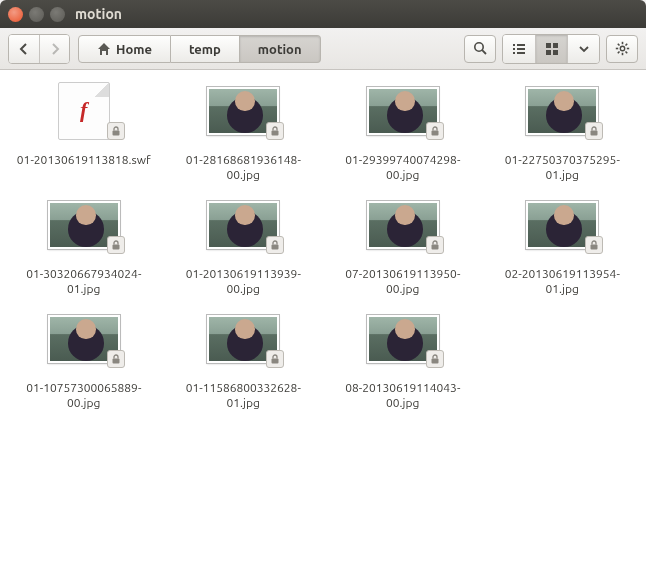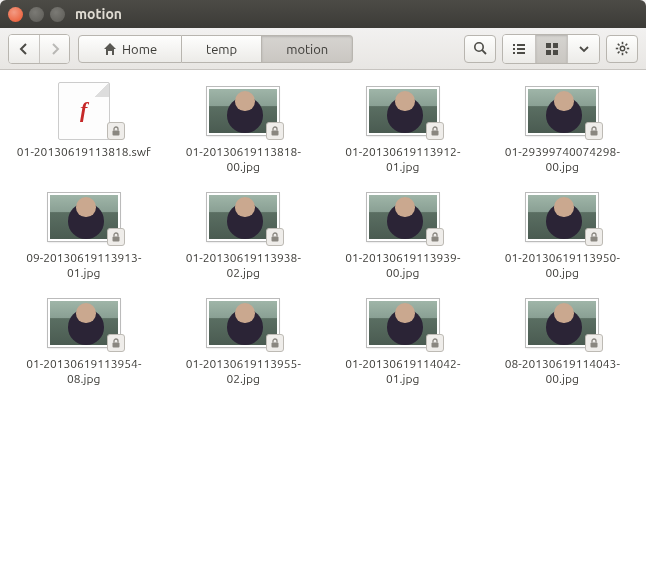--- a/index.html
+++ b/index.html
@@ -13,21 +13,21 @@
 .title { color: #dfdbd2; font-weight: bold; margin-left: 10px; font-size: 14px; }
 
 .toolbar { height: 42px; background: linear-gradient(to bottom, #f2f1f0, #e8e6e3); border-bottom: 1px solid #c7c4c0; display: flex; align-items: center; padding: 0 8px; gap: 6px; }
 
 .nav-group { display: flex; border: 1px solid #b8b5af; border-radius: 4px; overflow: hidden; background: #fafaf8; }
 .nav-btn { width: 30px; height: 28px; display: flex; align-items: center; justify-content: center; background: linear-gradient(to bottom, #fefefd, #ecebe8); }
 .nav-btn + .nav-btn { border-left: 1px solid #c7c4c0; }
 .nav-btn.disabled svg { opacity: 0.35; }
 
 .path-bar { display: flex; margin-left: 2px; }
-.path-seg { height: 28px; padding: 0 24px; display: flex; align-items: center; gap: 5px; border: 1px solid #b8b5af; background: linear-gradient(to bottom, #fefefd, #ecebe8); font-size: 13px; color: #3c3b37; }
+.path-seg { height: 28px; padding: 0 18px; display: flex; align-items: center; gap: 5px; border: 1px solid #b8b5af; background: linear-gradient(to bottom, #fefefd, #ecebe8); font-size: 13px; color: #3c3b37; font-weight: bold; }
 .path-seg:first-child { border-radius: 4px 0 0 4px; }
 .path-seg:last-child { border-radius: 0 4px 4px 0; }
 .path-seg + .path-seg { border-left: none; }
 .path-seg.active { background: linear-gradient(to bottom, #d6d4d0, #cac7c2); box-shadow: inset 0 1px 2px rgba(0,0,0,0.15); }
 
 .spacer { flex: 1; }
 
 .tool-btn { width: 32px; height: 28px; border: 1px solid #b8b5af; border-radius: 4px; background: linear-gradient(to bottom, #fefefd, #ecebe8); display: flex; align-items: center; justify-content: center; }
 
 .view-group { display: flex; border: 1px solid #b8b5af; border-radius: 4px; overflow: hidden; }
@@ -38,21 +38,21 @@
 .content { background: #ffffff; height: 510px; overflow: auto; padding: 10px 6px; }
 .grid { display: grid; grid-template-columns: repeat(4, 1fr); gap: 8px 4px; }
 .file-item { display: flex; flex-direction: column; align-items: center; text-align: center; padding: 4px; border-radius: 3px; }
 .thumb-wrap { width: 78px; height: 54px; position: relative; display: flex; align-items: center; justify-content: center; }
 .thumb-img { width: 72px; height: 48px; border: 2px solid #fff; box-shadow: 0 0 0 1px #bbb, 0 1px 2px rgba(0,0,0,0.2); position: relative; overflow: hidden; }
 .thumb-swf { width: 52px; height: 58px; background: #fdfdfd; border: 1px solid #ccc; border-radius: 2px; position: relative; }
 .thumb-swf::before { content: ""; position: absolute; top: 0; right: 0; width: 14px; height: 14px; background: linear-gradient(135deg, transparent 48%, #ddd 50%); }
 .swf-glyph { position: absolute; top: 50%; left: 50%; transform: translate(-50%, -55%); color: #c62828; font-style: italic; font-family: Georgia, serif; font-size: 22px; font-weight: bold; }
 .lock-badge { position: absolute; bottom: -2px; right: -2px; width: 18px; height: 18px; background: #efedea; border: 1px solid #bdbab4; border-radius: 3px; display: flex; align-items: center; justify-content: center; }
 .lock-badge svg { width: 10px; height: 10px; }
-.filename { margin-top: 6px; font-size: 12px; color: #3c3b37; line-height: 1.25; max-width: 140px; word-break: break-word; }
+.filename { margin-top: 14px; font-size: 12px; color: #3c3b37; line-height: 1.25; max-width: 140px; word-break: break-word; }
 
 
 .photo-bg { position: absolute; inset: 0; background: linear-gradient(to bottom, #9fb5a8 0%, #8aa094 38%, #5a6e62 40%, #4a5b51 100%); }
 .photo-bg::after { content: ""; position: absolute; left: 26px; top: 2px; width: 20px; height: 20px; background: #caa88f; border-radius: 50% 50% 48% 48%; box-shadow: 0 14px 0 8px #2b2436; }
 </style>
 </head>
 <body>
 
 <div class="titlebar">
   <div class="window-controls">
@@ -165,35 +165,21 @@
           <div class="thumb-img">
             <div class="photo-bg"></div>
           </div>
           <div class="lock-badge">
             <svg viewBox="0 0 10 10">
               <rect x="1.5" y="4.5" width="7" height="5" rx="1" fill="#8a8780"></rect>
               <path d="M3 4.5 V3 a2 2 0 0 1 4 0 V4.5" fill="none" stroke="#8a8780" stroke-width="1.3"></path>
             </svg>
           </div>
         </div>
-        <div class="filename">01-20130619113818-00.jpg</div>
-      </div>
-      <div class="file-item">
-        <div class="thumb-wrap">
-          <div class="thumb-img">
-            <div class="photo-bg"></div>
-          </div>
-          <div class="lock-badge">
-            <svg viewBox="0 0 10 10">
-              <rect x="1.5" y="4.5" width="7" height="5" rx="1" fill="#8a8780"></rect>
-              <path d="M3 4.5 V3 a2 2 0 0 1 4 0 V4.5" fill="none" stroke="#8a8780" stroke-width="1.3"></path>
-            </svg>
-          </div>
-        </div>
-        <div class="filename">01-20130619113912-01.jpg</div>
+        <div class="filename">01-28168681936148-00.jpg</div>
       </div>
       <div class="file-item">
         <div class="thumb-wrap">
           <div class="thumb-img">
             <div class="photo-bg"></div>
           </div>
           <div class="lock-badge">
             <svg viewBox="0 0 10 10">
               <rect x="1.5" y="4.5" width="7" height="5" rx="1" fill="#8a8780"></rect>
               <path d="M3 4.5 V3 a2 2 0 0 1 4 0 V4.5" fill="none" stroke="#8a8780" stroke-width="1.3"></path>
@@ -207,35 +193,35 @@
           <div class="thumb-img">
             <div class="photo-bg"></div>
           </div>
           <div class="lock-badge">
             <svg viewBox="0 0 10 10">
               <rect x="1.5" y="4.5" width="7" height="5" rx="1" fill="#8a8780"></rect>
               <path d="M3 4.5 V3 a2 2 0 0 1 4 0 V4.5" fill="none" stroke="#8a8780" stroke-width="1.3"></path>
             </svg>
           </div>
         </div>
-        <div class="filename">09-20130619113913-01.jpg</div>
-      </div>
-      <div class="file-item">
-        <div class="thumb-wrap">
-          <div class="thumb-img">
-            <div class="photo-bg"></div>
-          </div>
-          <div class="lock-badge">
-            <svg viewBox="0 0 10 10">
-              <rect x="1.5" y="4.5" width="7" height="5" rx="1" fill="#8a8780"></rect>
-              <path d="M3 4.5 V3 a2 2 0 0 1 4 0 V4.5" fill="none" stroke="#8a8780" stroke-width="1.3"></path>
-            </svg>
-          </div>
-        </div>
-        <div class="filename">01-20130619113938-02.jpg</div>
+        <div class="filename">01-22750370375295-01.jpg</div>
+      </div>
+      <div class="file-item">
+        <div class="thumb-wrap">
+          <div class="thumb-img">
+            <div class="photo-bg"></div>
+          </div>
+          <div class="lock-badge">
+            <svg viewBox="0 0 10 10">
+              <rect x="1.5" y="4.5" width="7" height="5" rx="1" fill="#8a8780"></rect>
+              <path d="M3 4.5 V3 a2 2 0 0 1 4 0 V4.5" fill="none" stroke="#8a8780" stroke-width="1.3"></path>
+            </svg>
+          </div>
+        </div>
+        <div class="filename">01-30320667934024-01.jpg</div>
       </div>
       <div class="file-item">
         <div class="thumb-wrap">
           <div class="thumb-img">
             <div class="photo-bg"></div>
           </div>
           <div class="lock-badge">
             <svg viewBox="0 0 10 10">
               <rect x="1.5" y="4.5" width="7" height="5" rx="1" fill="#8a8780"></rect>
               <path d="M3 4.5 V3 a2 2 0 0 1 4 0 V4.5" fill="none" stroke="#8a8780" stroke-width="1.3"></path>
@@ -249,63 +235,63 @@
           <div class="thumb-img">
             <div class="photo-bg"></div>
           </div>
           <div class="lock-badge">
             <svg viewBox="0 0 10 10">
               <rect x="1.5" y="4.5" width="7" height="5" rx="1" fill="#8a8780"></rect>
               <path d="M3 4.5 V3 a2 2 0 0 1 4 0 V4.5" fill="none" stroke="#8a8780" stroke-width="1.3"></path>
             </svg>
           </div>
         </div>
-        <div class="filename">01-20130619113950-00.jpg</div>
-      </div>
-      <div class="file-item">
-        <div class="thumb-wrap">
-          <div class="thumb-img">
-            <div class="photo-bg"></div>
-          </div>
-          <div class="lock-badge">
-            <svg viewBox="0 0 10 10">
-              <rect x="1.5" y="4.5" width="7" height="5" rx="1" fill="#8a8780"></rect>
-              <path d="M3 4.5 V3 a2 2 0 0 1 4 0 V4.5" fill="none" stroke="#8a8780" stroke-width="1.3"></path>
-            </svg>
-          </div>
-        </div>
-        <div class="filename">01-20130619113954-08.jpg</div>
-      </div>
-      <div class="file-item">
-        <div class="thumb-wrap">
-          <div class="thumb-img">
-            <div class="photo-bg"></div>
-          </div>
-          <div class="lock-badge">
-            <svg viewBox="0 0 10 10">
-              <rect x="1.5" y="4.5" width="7" height="5" rx="1" fill="#8a8780"></rect>
-              <path d="M3 4.5 V3 a2 2 0 0 1 4 0 V4.5" fill="none" stroke="#8a8780" stroke-width="1.3"></path>
-            </svg>
-          </div>
-        </div>
-        <div class="filename">01-20130619113955-02.jpg</div>
-      </div>
-      <div class="file-item">
-        <div class="thumb-wrap">
-          <div class="thumb-img">
-            <div class="photo-bg"></div>
-          </div>
-          <div class="lock-badge">
-            <svg viewBox="0 0 10 10">
-              <rect x="1.5" y="4.5" width="7" height="5" rx="1" fill="#8a8780"></rect>
-              <path d="M3 4.5 V3 a2 2 0 0 1 4 0 V4.5" fill="none" stroke="#8a8780" stroke-width="1.3"></path>
-            </svg>
-          </div>
-        </div>
-        <div class="filename">01-20130619114042-01.jpg</div>
+        <div class="filename">07-20130619113950-00.jpg</div>
+      </div>
+      <div class="file-item">
+        <div class="thumb-wrap">
+          <div class="thumb-img">
+            <div class="photo-bg"></div>
+          </div>
+          <div class="lock-badge">
+            <svg viewBox="0 0 10 10">
+              <rect x="1.5" y="4.5" width="7" height="5" rx="1" fill="#8a8780"></rect>
+              <path d="M3 4.5 V3 a2 2 0 0 1 4 0 V4.5" fill="none" stroke="#8a8780" stroke-width="1.3"></path>
+            </svg>
+          </div>
+        </div>
+        <div class="filename">02-20130619113954-01.jpg</div>
+      </div>
+      <div class="file-item">
+        <div class="thumb-wrap">
+          <div class="thumb-img">
+            <div class="photo-bg"></div>
+          </div>
+          <div class="lock-badge">
+            <svg viewBox="0 0 10 10">
+              <rect x="1.5" y="4.5" width="7" height="5" rx="1" fill="#8a8780"></rect>
+              <path d="M3 4.5 V3 a2 2 0 0 1 4 0 V4.5" fill="none" stroke="#8a8780" stroke-width="1.3"></path>
+            </svg>
+          </div>
+        </div>
+        <div class="filename">01-10757300065889-00.jpg</div>
+      </div>
+      <div class="file-item">
+        <div class="thumb-wrap">
+          <div class="thumb-img">
+            <div class="photo-bg"></div>
+          </div>
+          <div class="lock-badge">
+            <svg viewBox="0 0 10 10">
+              <rect x="1.5" y="4.5" width="7" height="5" rx="1" fill="#8a8780"></rect>
+              <path d="M3 4.5 V3 a2 2 0 0 1 4 0 V4.5" fill="none" stroke="#8a8780" stroke-width="1.3"></path>
+            </svg>
+          </div>
+        </div>
+        <div class="filename">01-11586800332628-01.jpg</div>
       </div>
       <div class="file-item">
         <div class="thumb-wrap">
           <div class="thumb-img">
             <div class="photo-bg"></div>
           </div>
           <div class="lock-badge">
             <svg viewBox="0 0 10 10">
               <rect x="1.5" y="4.5" width="7" height="5" rx="1" fill="#8a8780"></rect>
               <path d="M3 4.5 V3 a2 2 0 0 1 4 0 V4.5" fill="none" stroke="#8a8780" stroke-width="1.3"></path>

